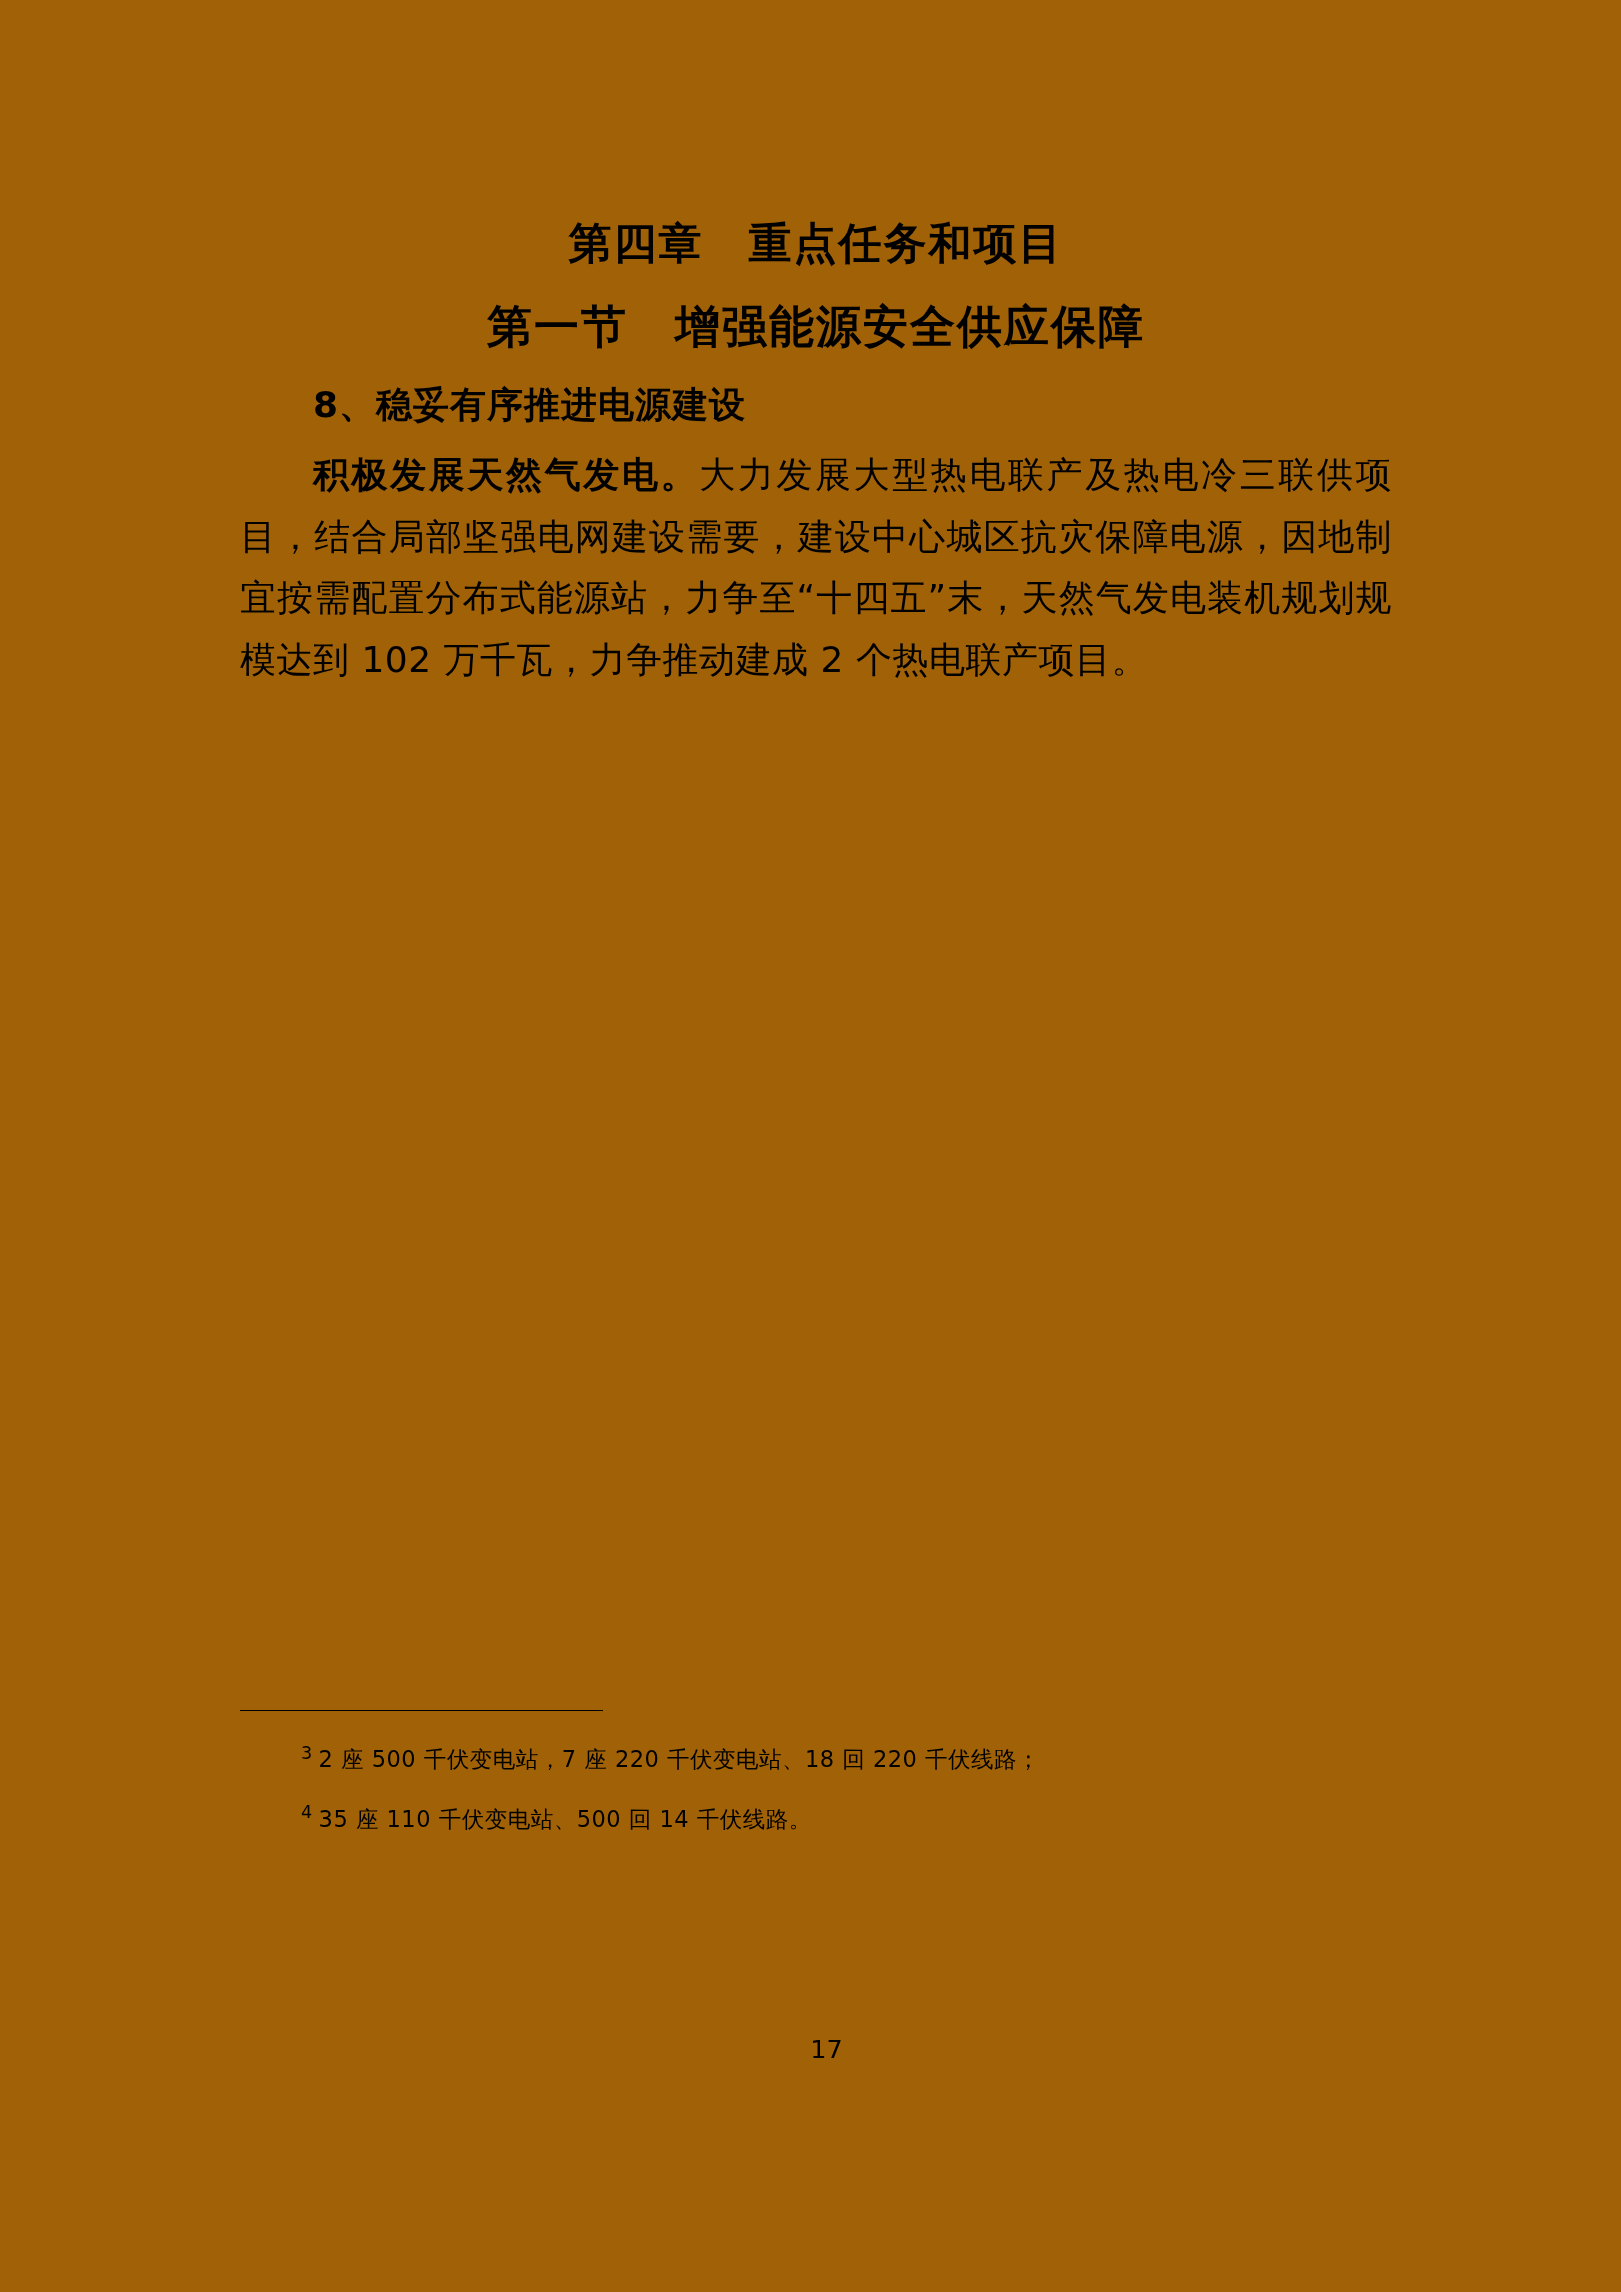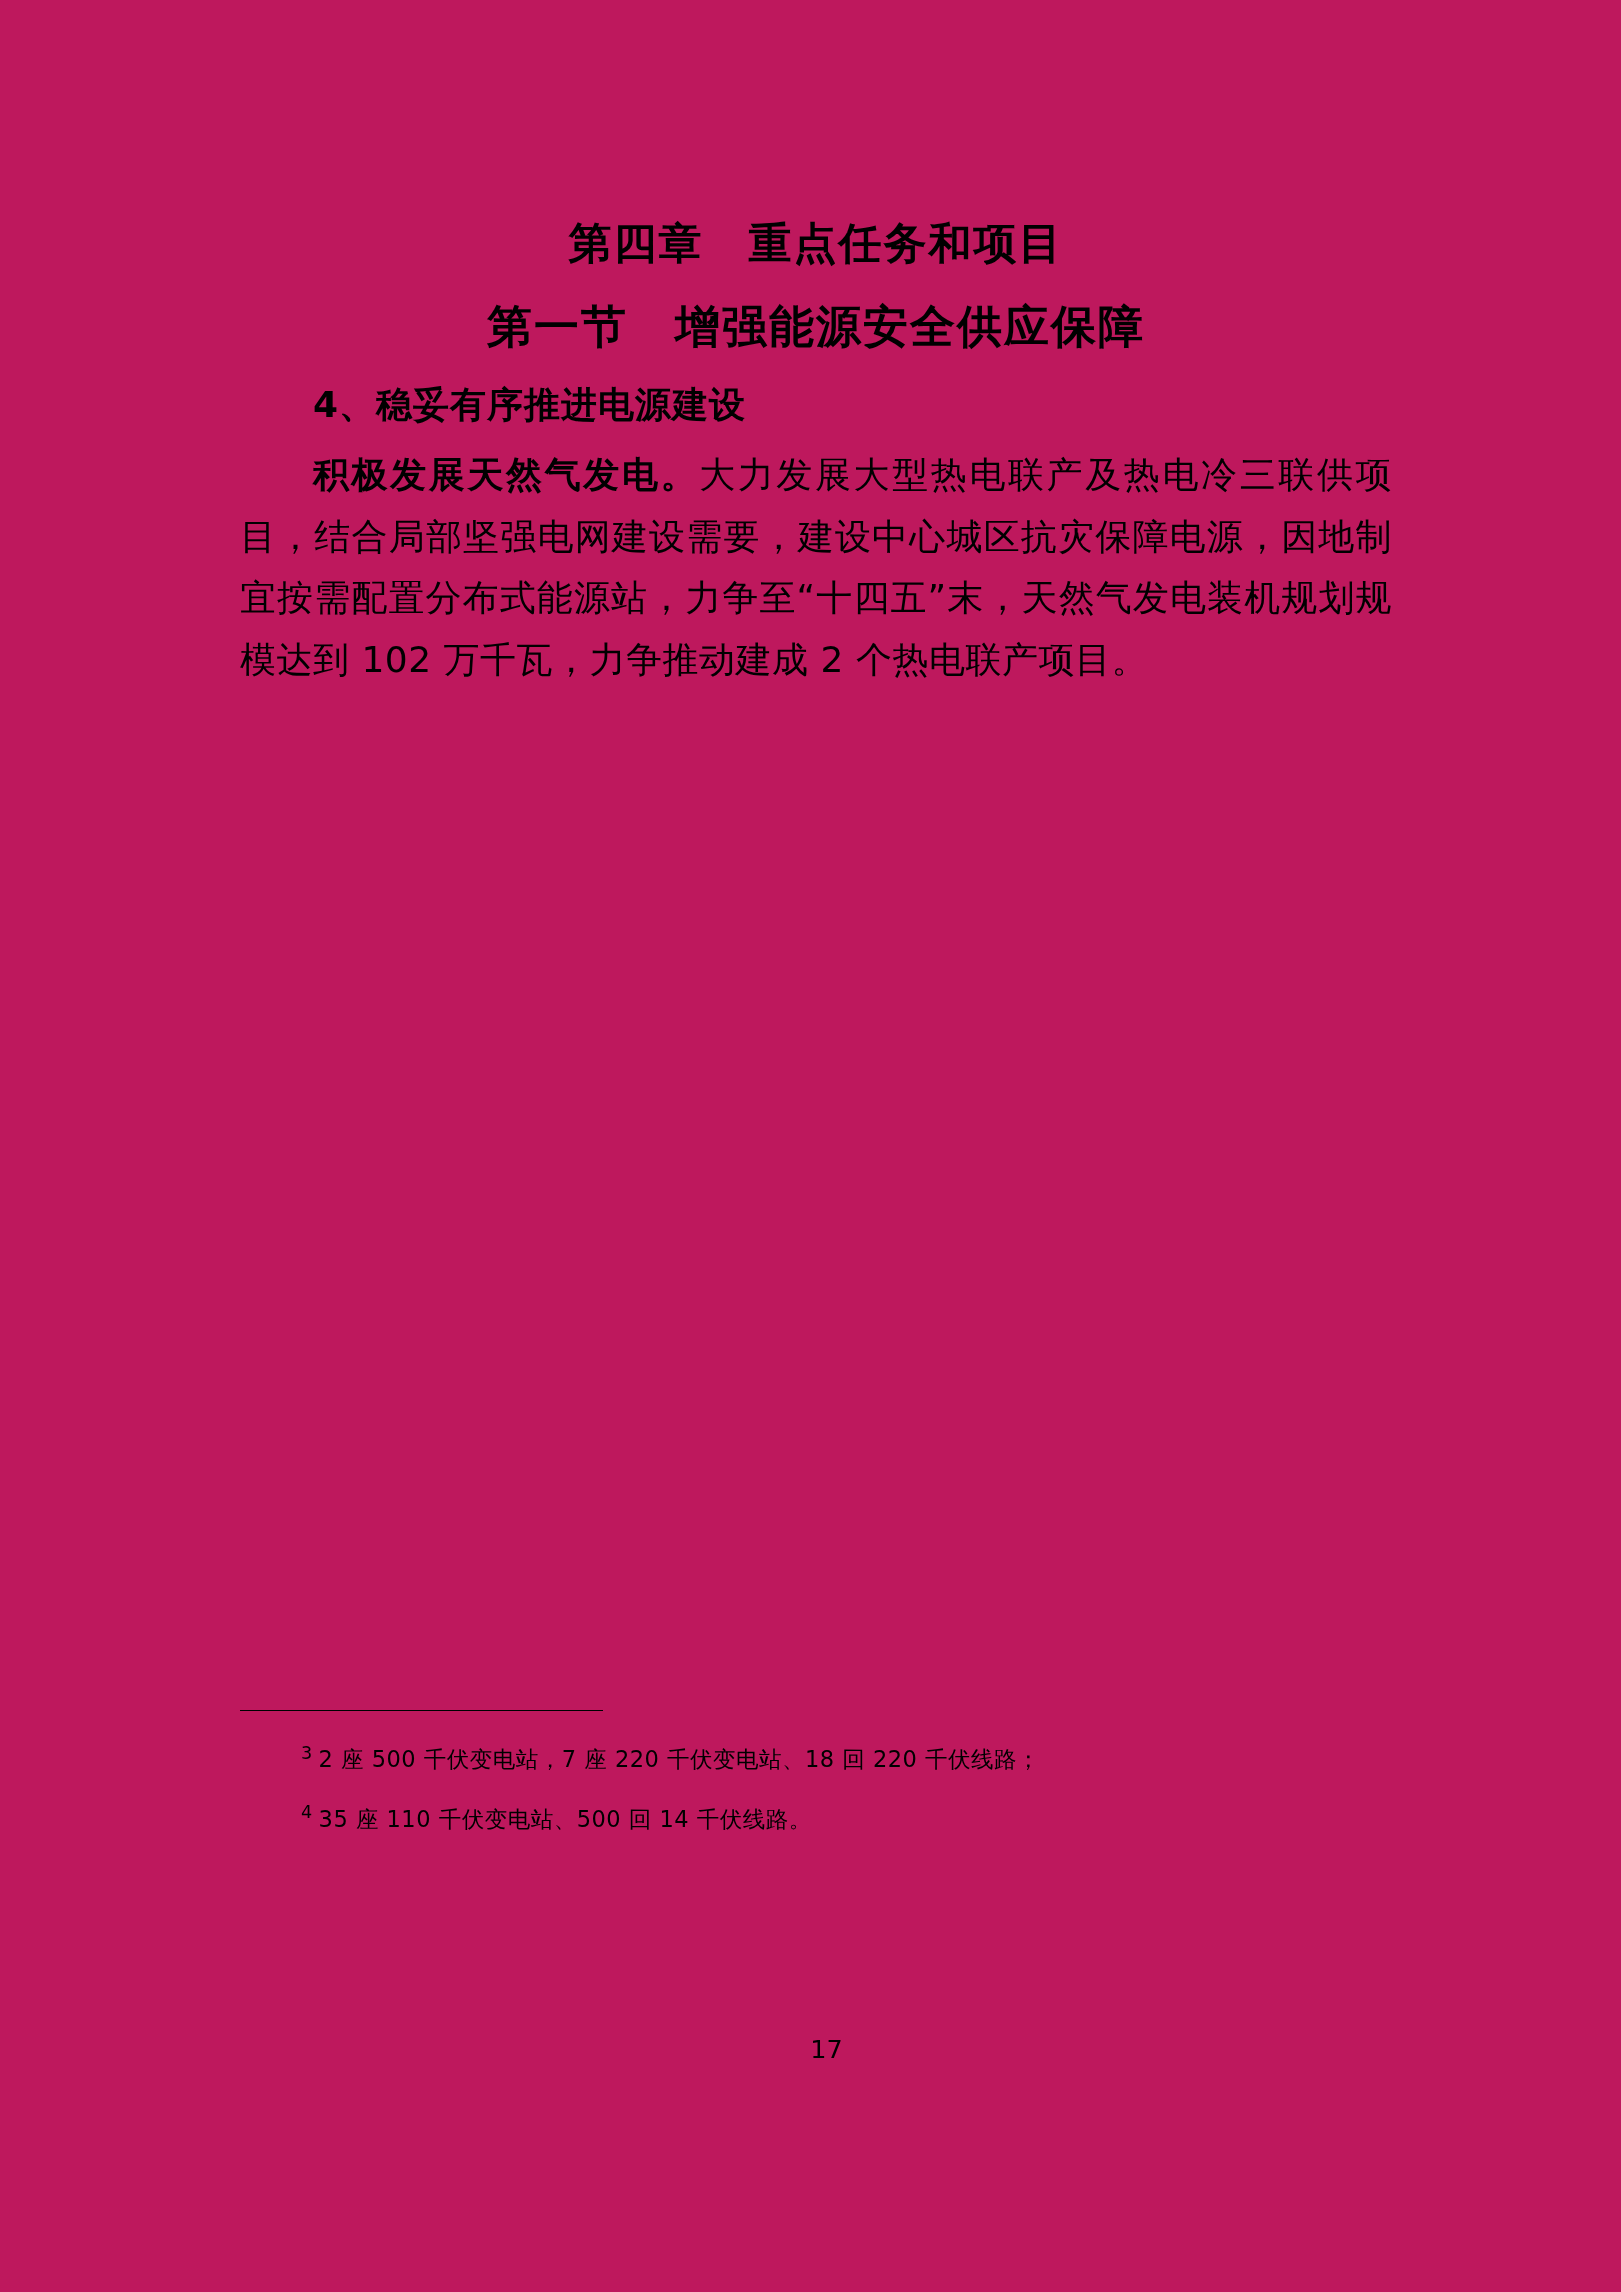--- a/index.html
+++ b/index.html
@@ -4,21 +4,21 @@
 <style>
   html, body {
     margin: 0;
     padding: 0;
     background: #ffffff;
   }
   .page {
     position: relative;
     width: 1621px;
     height: 2293px;
-    background: #be185d;
+    background: #a16207;
     margin: 0 auto;
     font-family: "DejaVu Sans", sans-serif;
     color: #000000;
     box-sizing: border-box;
     overflow: hidden;
   }
   .content {
     position: absolute;
     left: 240px;
     top: 211px;
@@ -105,21 +105,21 @@
 <body>
 
 <div class="page">
 
   <div class="content">
 
     <h1 class="chapter-title">第四章　重点任务和项目</h1>
 
     <h2 class="section-title">第一节　增强能源安全供应保障</h2>
 
-    <h3 class="subsection-title">4、稳妥有序推进电源建设</h3>
+    <h3 class="subsection-title">8、稳妥有序推进电源建设</h3>
 
 
     <p class="body-para"><span class="lead">积极发展天然气发电。</span><span>大力发展大型热电联产及热电冷三联供项目，结合局部坚强电网建设需要，建设中心城区抗灾保障电源，因地制宜按需配置分布式能源站，力争至“十四五”末，天然气发电装机规划规模达到 102 万千瓦，力争推动建成 2 个热电联产项目。</span></p>
 
 
 
   </div>
 
   <div class="footnote-rule"></div>
 

